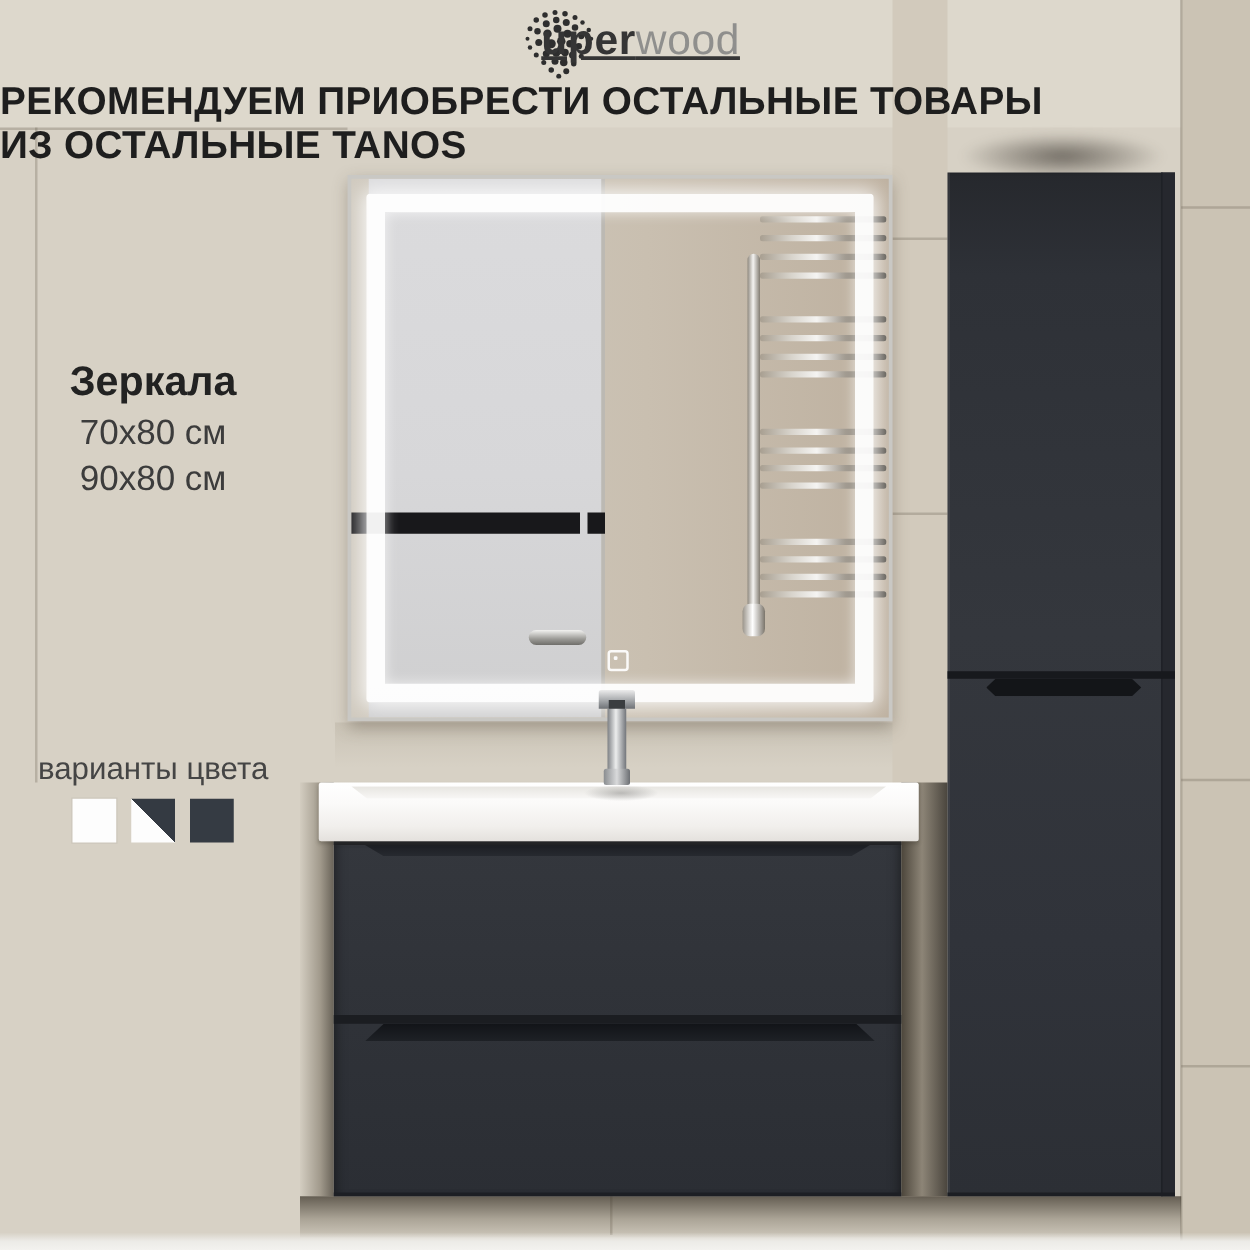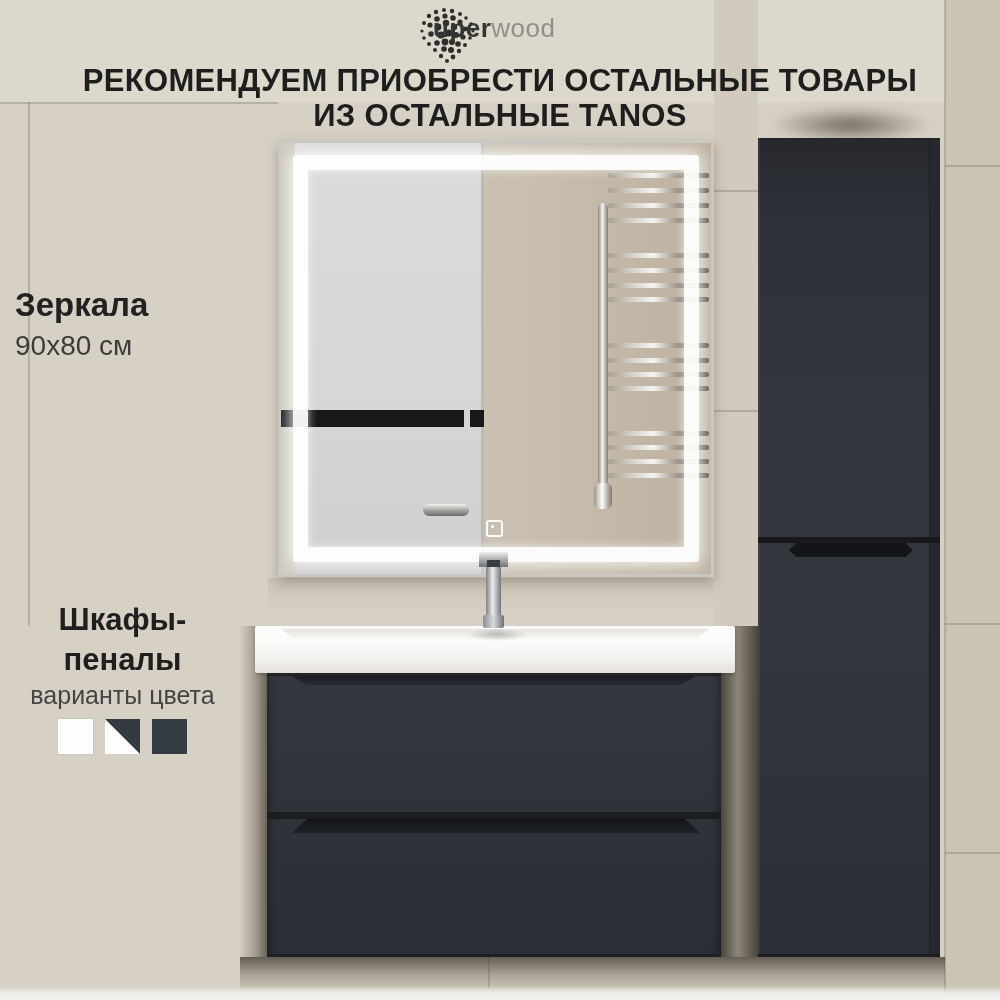--- a/index.html
+++ b/index.html
@@ -11,28 +11,28 @@
   .wall-top{left:0;top:0;width:1000px;height:102px;background:#ddd8cc;}
   .wall-right-col{left:945px;top:0;width:55px;height:1000px;background:#cbc3b4;}
   .wall-mid-strip{left:714px;top:0;width:44px;height:958px;background:#d2cabc;}
   .seam{background:rgba(110,100,85,.30);}
   .seam-h{height:2px;}
   .seam-v{width:2px;}
 
   
   .logo-wrap{left:0;top:0;width:1000px;height:62px;}
   .logo-dots{position:absolute;left:414px;top:5px;}
-  .logo-text{position:absolute;left:433px;top:13px;font-size:26px;font-weight:bold;
-             color:#353535;letter-spacing:.5px;}
+  .logo-text{position:absolute;left:433px;top:13px;font-size:34px;font-weight:bold;
+             color:#353535;letter-spacing:.5px;text-decoration:underline;}
   .logo-light{font-weight:normal;color:#8f8f8d;}
-  .heading{left:0;top:63px;width:1000px;text-align:center;font-weight:bold;
+  .heading{left:0;top:63px;width:1000px;text-align:left;font-weight:bold;
            font-size:31px;line-height:35px;color:#1e1e1e;letter-spacing:.3px;}
 
   
-  .mirrors-block{left:15px;top:283px;width:215px;}
+  .mirrors-block{left:15px;top:283px;width:215px;text-align:center;}
   .mirrors-title{font-size:33px;font-weight:bold;color:#222;line-height:44px;}
   .mirror-size{font-size:28px;color:#3c3c3c;line-height:37px;}
   .cabinets-block{left:0px;top:600px;width:245px;text-align:center;}
   .cab-title{font-size:31px;font-weight:bold;color:#1f1f1f;line-height:40px;}
   .cab-sub{font-size:25px;color:#454545;line-height:30px;}
   .swatches{margin-top:9px;display:flex;justify-content:center;gap:12px;}
   .sw{width:35px;height:35px;}
   .sw-white{background:#fdfdfd;box-shadow:0 0 0 1px rgba(0,0,0,.05);}
   .sw-split{background:linear-gradient(45deg,#fdfdfd 49.6%,#343a42 50.4%);}
   .sw-dark{background:#353b43;}
@@ -186,25 +186,25 @@
     <div class="logo-text"><span>uper</span><span class="logo-light">wood</span></div>
   </div>
 
   <div class="abs heading txt">
     <div>РЕКОМЕНДУЕМ ПРИОБРЕСТИ ОСТАЛЬНЫЕ ТОВАРЫ</div>
     <div>ИЗ ОСТАЛЬНЫЕ TANOS</div>
   </div>
 
   <div class="abs mirrors-block txt">
     <div class="mirrors-title">Зеркала</div>
+    <div class="mirror-size">70x80 см</div>
     <div class="mirror-size">90x80 см</div>
   </div>
 
   <div class="abs cabinets-block txt">
-    <div class="cab-title">Шкафы-пеналы</div>
     <div class="cab-sub">варианты цвета</div>
     <div class="swatches">
       <div class="sw sw-white"></div>
       <div class="sw sw-split"></div>
       <div class="sw sw-dark"></div>
     </div>
   </div>
 
   <div class="abs mirror">
     <div class="glass">

